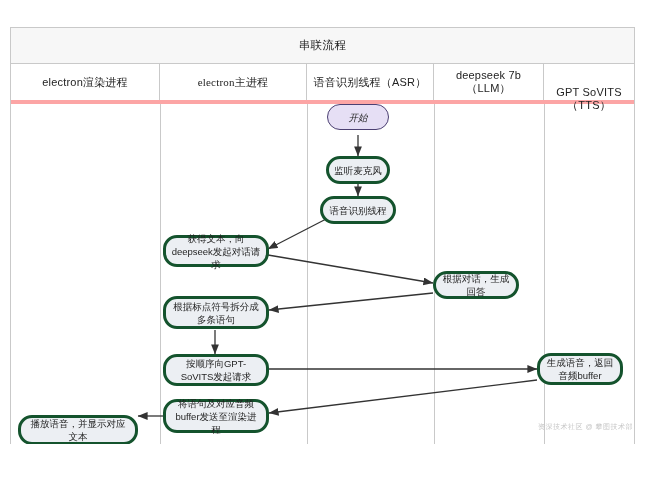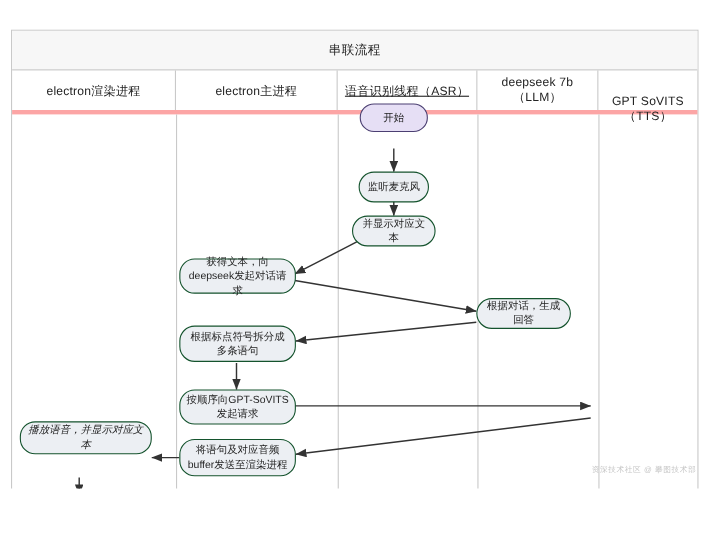--- a/index.html
+++ b/index.html
@@ -68,21 +68,21 @@
     display: flex; align-items: center; justify-content: center;
     text-align: center;
     font-size: 9.5px;
     line-height: 13px;
     color: #1f1f1f;
     padding: 2px 5px;
     z-index: 6;
   }
   .node.proc {
     background: #eceff3;
-    border: 1px solid #14532d;
+    border: 3px solid #14532d;
     border-radius: 14px;
   }
   .node.term {
     background: #e6dff5;
     border: 1.4px solid #4b3f72;
     border-radius: 22px;
   }
 
   
   svg.links {
@@ -108,22 +108,22 @@
 <body>
 
 <div id="board">
 
   <div class="lane-frame">
 
     <div class="lane-title">串联流程</div>
 
     <div class="lane-headers">
       <div class="lane-head" style="width:149px;">electron渲染进程</div>
-      <div class="lane-head" style="width:147px;">electron主进程</div>
-      <div class="lane-head" style="width:127px;text-decoration:underline;">语音识别线程（ASR）</div>
+      <div class="lane-head" style="width:147px;font-family:Liberation Serif, serif;">electron主进程</div>
+      <div class="lane-head" style="width:127px;">语音识别线程（ASR）</div>
       <div class="lane-head" style="width:110px;">deepseek 7b（LLM）</div>
       <div class="lane-head" style="width:90px;margin-top:17px;">GPT SoVITS（TTS）</div>
     </div>
 
     <div class="lane-sep" style="left:149px;"></div>
     <div class="lane-sep" style="left:296px;"></div>
     <div class="lane-sep" style="left:423px;"></div>
     <div class="lane-sep" style="left:533px;"></div>
   </div>
 
@@ -140,36 +140,37 @@
       <line x1="268" y1="255" x2="433" y2="283"></line>
       <line x1="433" y1="293" x2="269" y2="310"></line>
       <line x1="215" y1="330" x2="215" y2="354"></line>
       <line x1="268" y1="369" x2="537" y2="369"></line>
       <line x1="537" y1="380" x2="269" y2="413"></line>
       <line x1="163" y1="416" x2="138" y2="416"></line>
       <line x1="72" y1="434" x2="72" y2="450"></line>
     </g>
   </svg>
 
-  <div class="node term" style="left:327px; top:94px; width:62px; height:26px;">开始</div>
+  <div class="node term" style="left:327px; top:104px; width:62px; height:26px;font-style:italic;">开始</div>
 
   <div class="node proc" style="left:326px; top:156px; width:64px; height:28px;">监听麦克风</div>
 
-  <div class="node proc" style="left:320px; top:196px; width:76px; height:28px;">并显示对应文本</div>
+  <div class="node proc" style="left:320px; top:196px; width:76px; height:28px;">语音识别线程</div>
 
   <div class="node proc" style="left:433px; top:271px; width:86px; height:28px;">根据对话，生成回答</div>
 
   <div class="node proc" style="left:163px; top:235px; width:106px; height:32px;">获得文本，向deepseek发起对话请求</div>
 
   <div class="node proc" style="left:163px; top:354px; width:106px; height:32px;">按顺序向GPT-SoVITS发起请求</div>
 
   <div class="node proc" style="left:163px; top:296px; width:106px; height:33px;">根据标点符号拆分成多条语句</div>
 
+  <div class="node proc" style="left:537px; top:353px; width:86px; height:32px;">生成语音，返回音频buffer</div>
 
   <div class="node proc" style="left:163px; top:399px; width:106px; height:34px;text-align:center;">将语句及对应音频buffer发送至渲染进程</div>
 
-  <div class="node proc" style="left:18px; top:383px; width:120px; height:30px;font-style:italic;">播放语音，并显示对应文本</div>
+  <div class="node proc" style="left:18px; top:415px; width:120px; height:30px;">播放语音，并显示对应文本</div>
 
   <div class="node term" style="left:42px; top:450px; width:60px; height:27px;">结束</div>
 
   <div class="watermark">资深技术社区 @ 攀图技术部</div>
 
 </div>
 
 </body></html>

